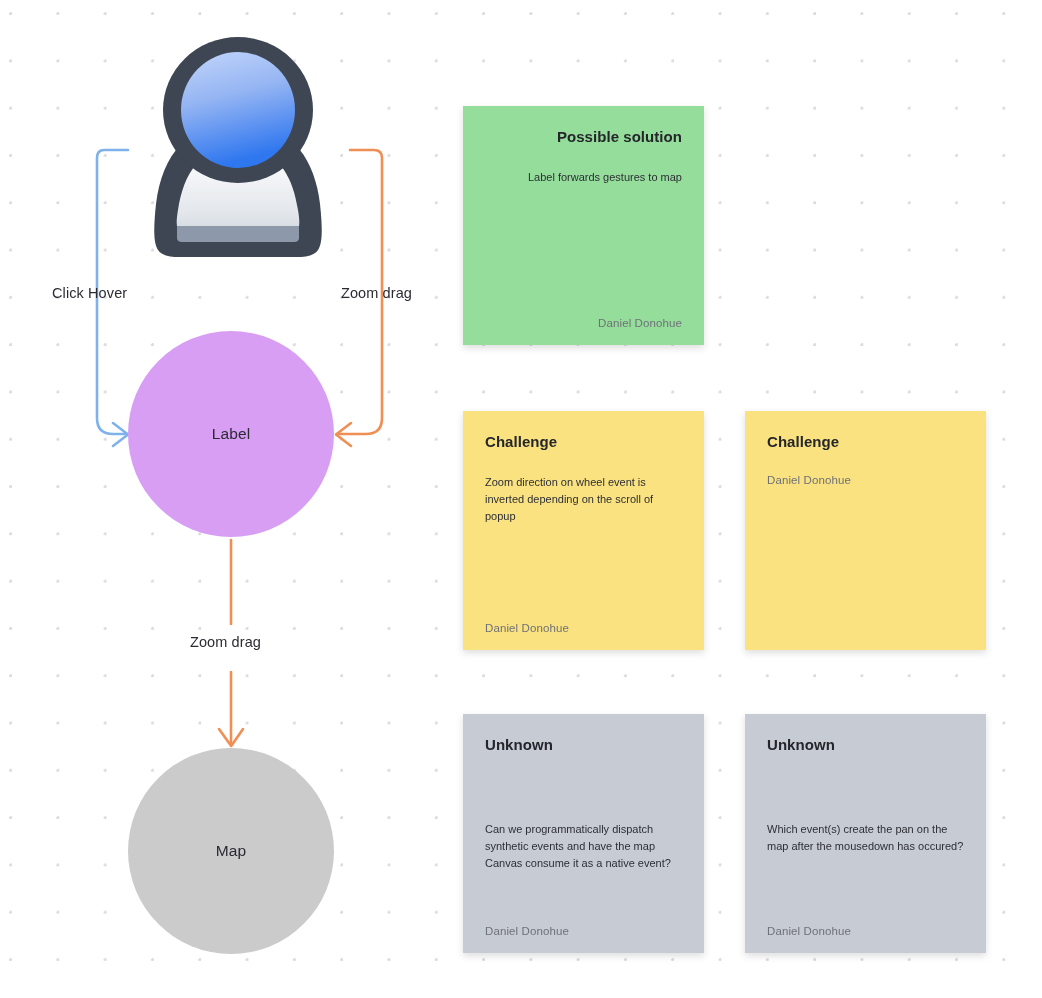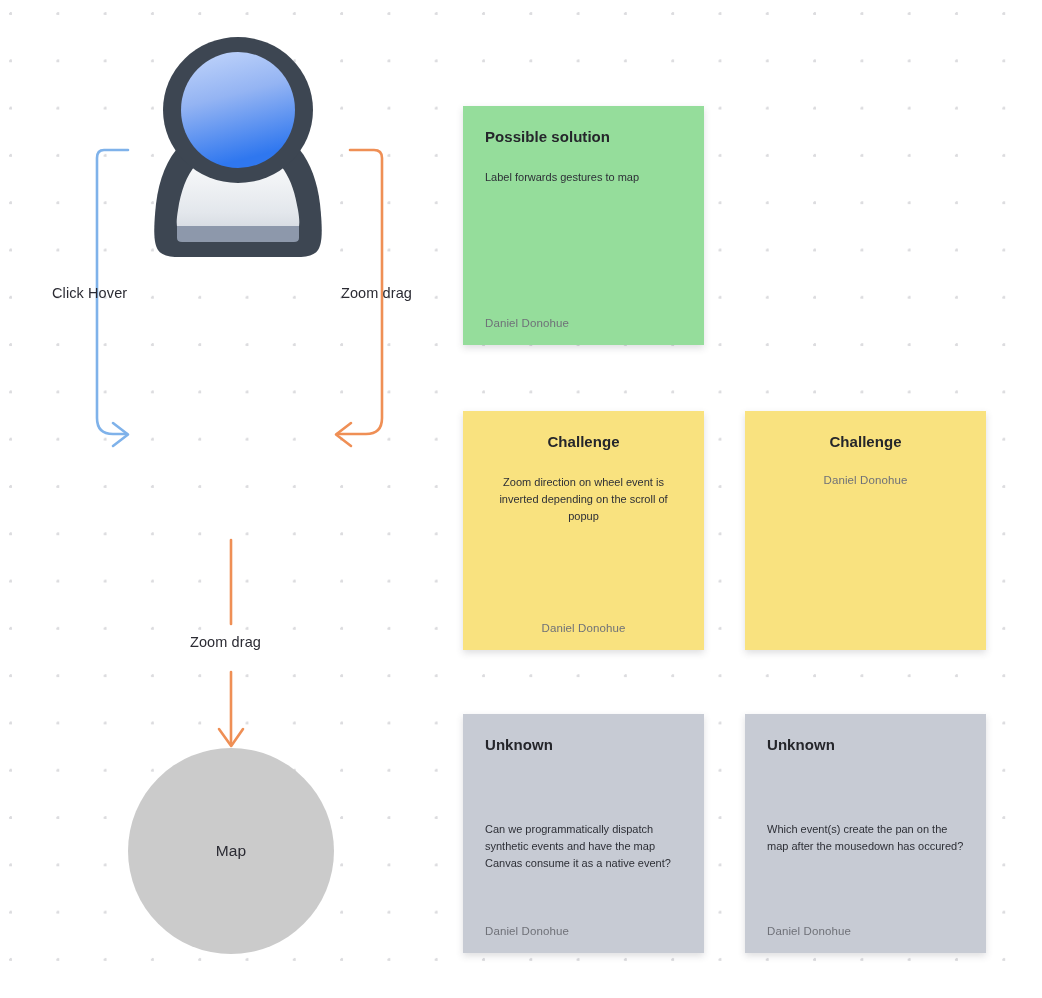--- a/index.html
+++ b/index.html
@@ -112,22 +112,22 @@
     margin: 0;
     flex: 1 1 auto;
   }
   .sticky .sticky-author {
     font-size: 11.5px;
     color: #6f7178;
     margin: 0;
     letter-spacing: 0.1px;
   }
 
-  .sticky.green  { background-color: #95dd9b; }
-  .sticky.yellow { background-color: #f9e27f; text-align: center; }
+  .sticky.green  { background-color: #95dd9b; text-align: right; }
+  .sticky.yellow { background-color: #f9e27f; }
   .sticky.gray   { background-color: #c7cbd4; gap: 44px; }
 
   #sticky-possible-solution { left: 463px; top: 106px; width: 241px; height: 239px; }
   #sticky-challenge-1       { left: 463px; top: 411px; width: 241px; height: 239px; }
   #sticky-challenge-2       { left: 745px; top: 411px; width: 241px; height: 239px; }
   #sticky-unknown-1         { left: 463px; top: 714px; width: 241px; height: 239px; }
   #sticky-unknown-2         { left: 745px; top: 714px; width: 241px; height: 239px; }
 
   #sticky-unknown-1 .sticky-body { line-height: 1.55; }
 </style>
@@ -185,20 +185,23 @@
              C 30 193 30 186 32 174
              C 38 136 54 112 92 112 Z" fill="url(#bodyGrad)"></path>
 
     <path d="M 31 190 L 153 190 L 153 202 Q 153 206 148 206 L 36 206 Q 31 206 31 202 Z" fill="#8d98ab"></path>
 
     <ellipse cx="92" cy="74" rx="75" ry="73" fill="#3d4652"></ellipse>
 
     <ellipse cx="92" cy="74" rx="57" ry="58" fill="url(#headGrad)"></ellipse>
   </svg>
 
+  <div id="node-label-circle" class="node-circle">
+    <span class="node-label">Label</span>
+  </div>
 
   <div id="node-map-circle" class="node-circle">
     <span class="node-label">Map</span>
   </div>
 
   <div id="edge-label-click-hover" class="edge-label">Click Hover</div>
   <div id="edge-label-zoom-drag-right" class="edge-label">Zoom drag</div>
   <div id="edge-label-zoom-drag-down" class="edge-label">Zoom drag</div>
 
   <div id="sticky-possible-solution" class="sticky green">

